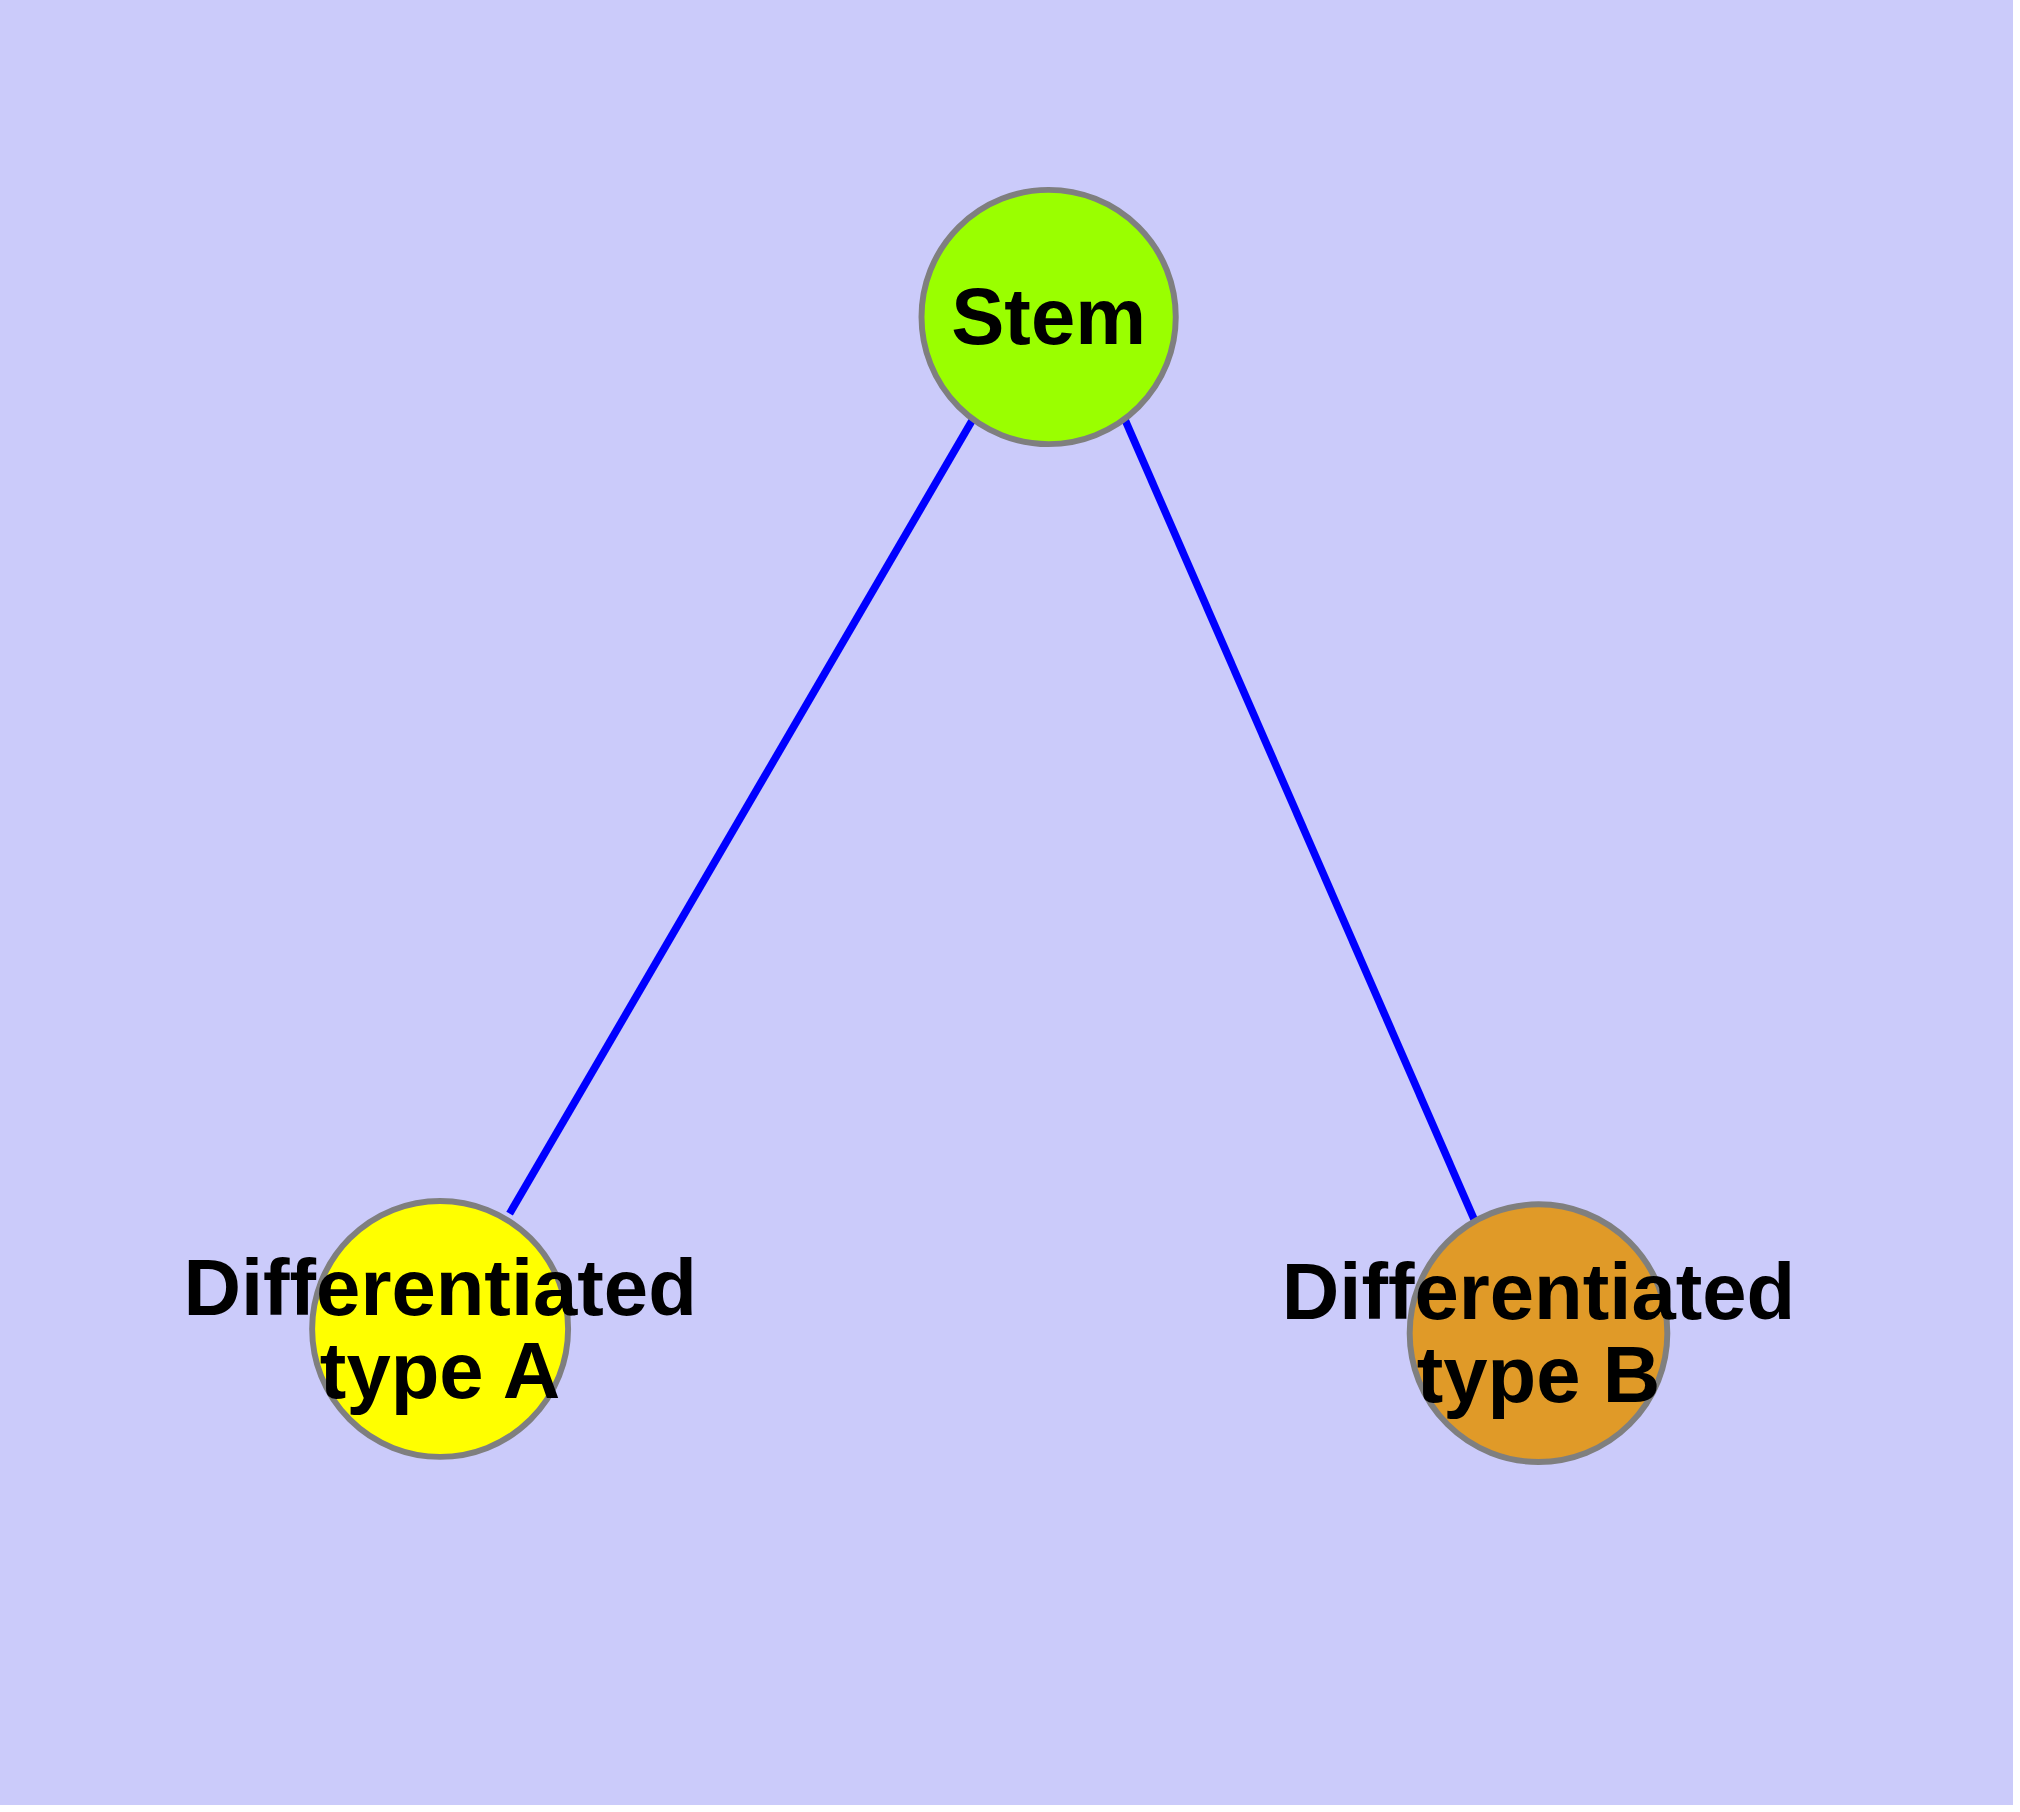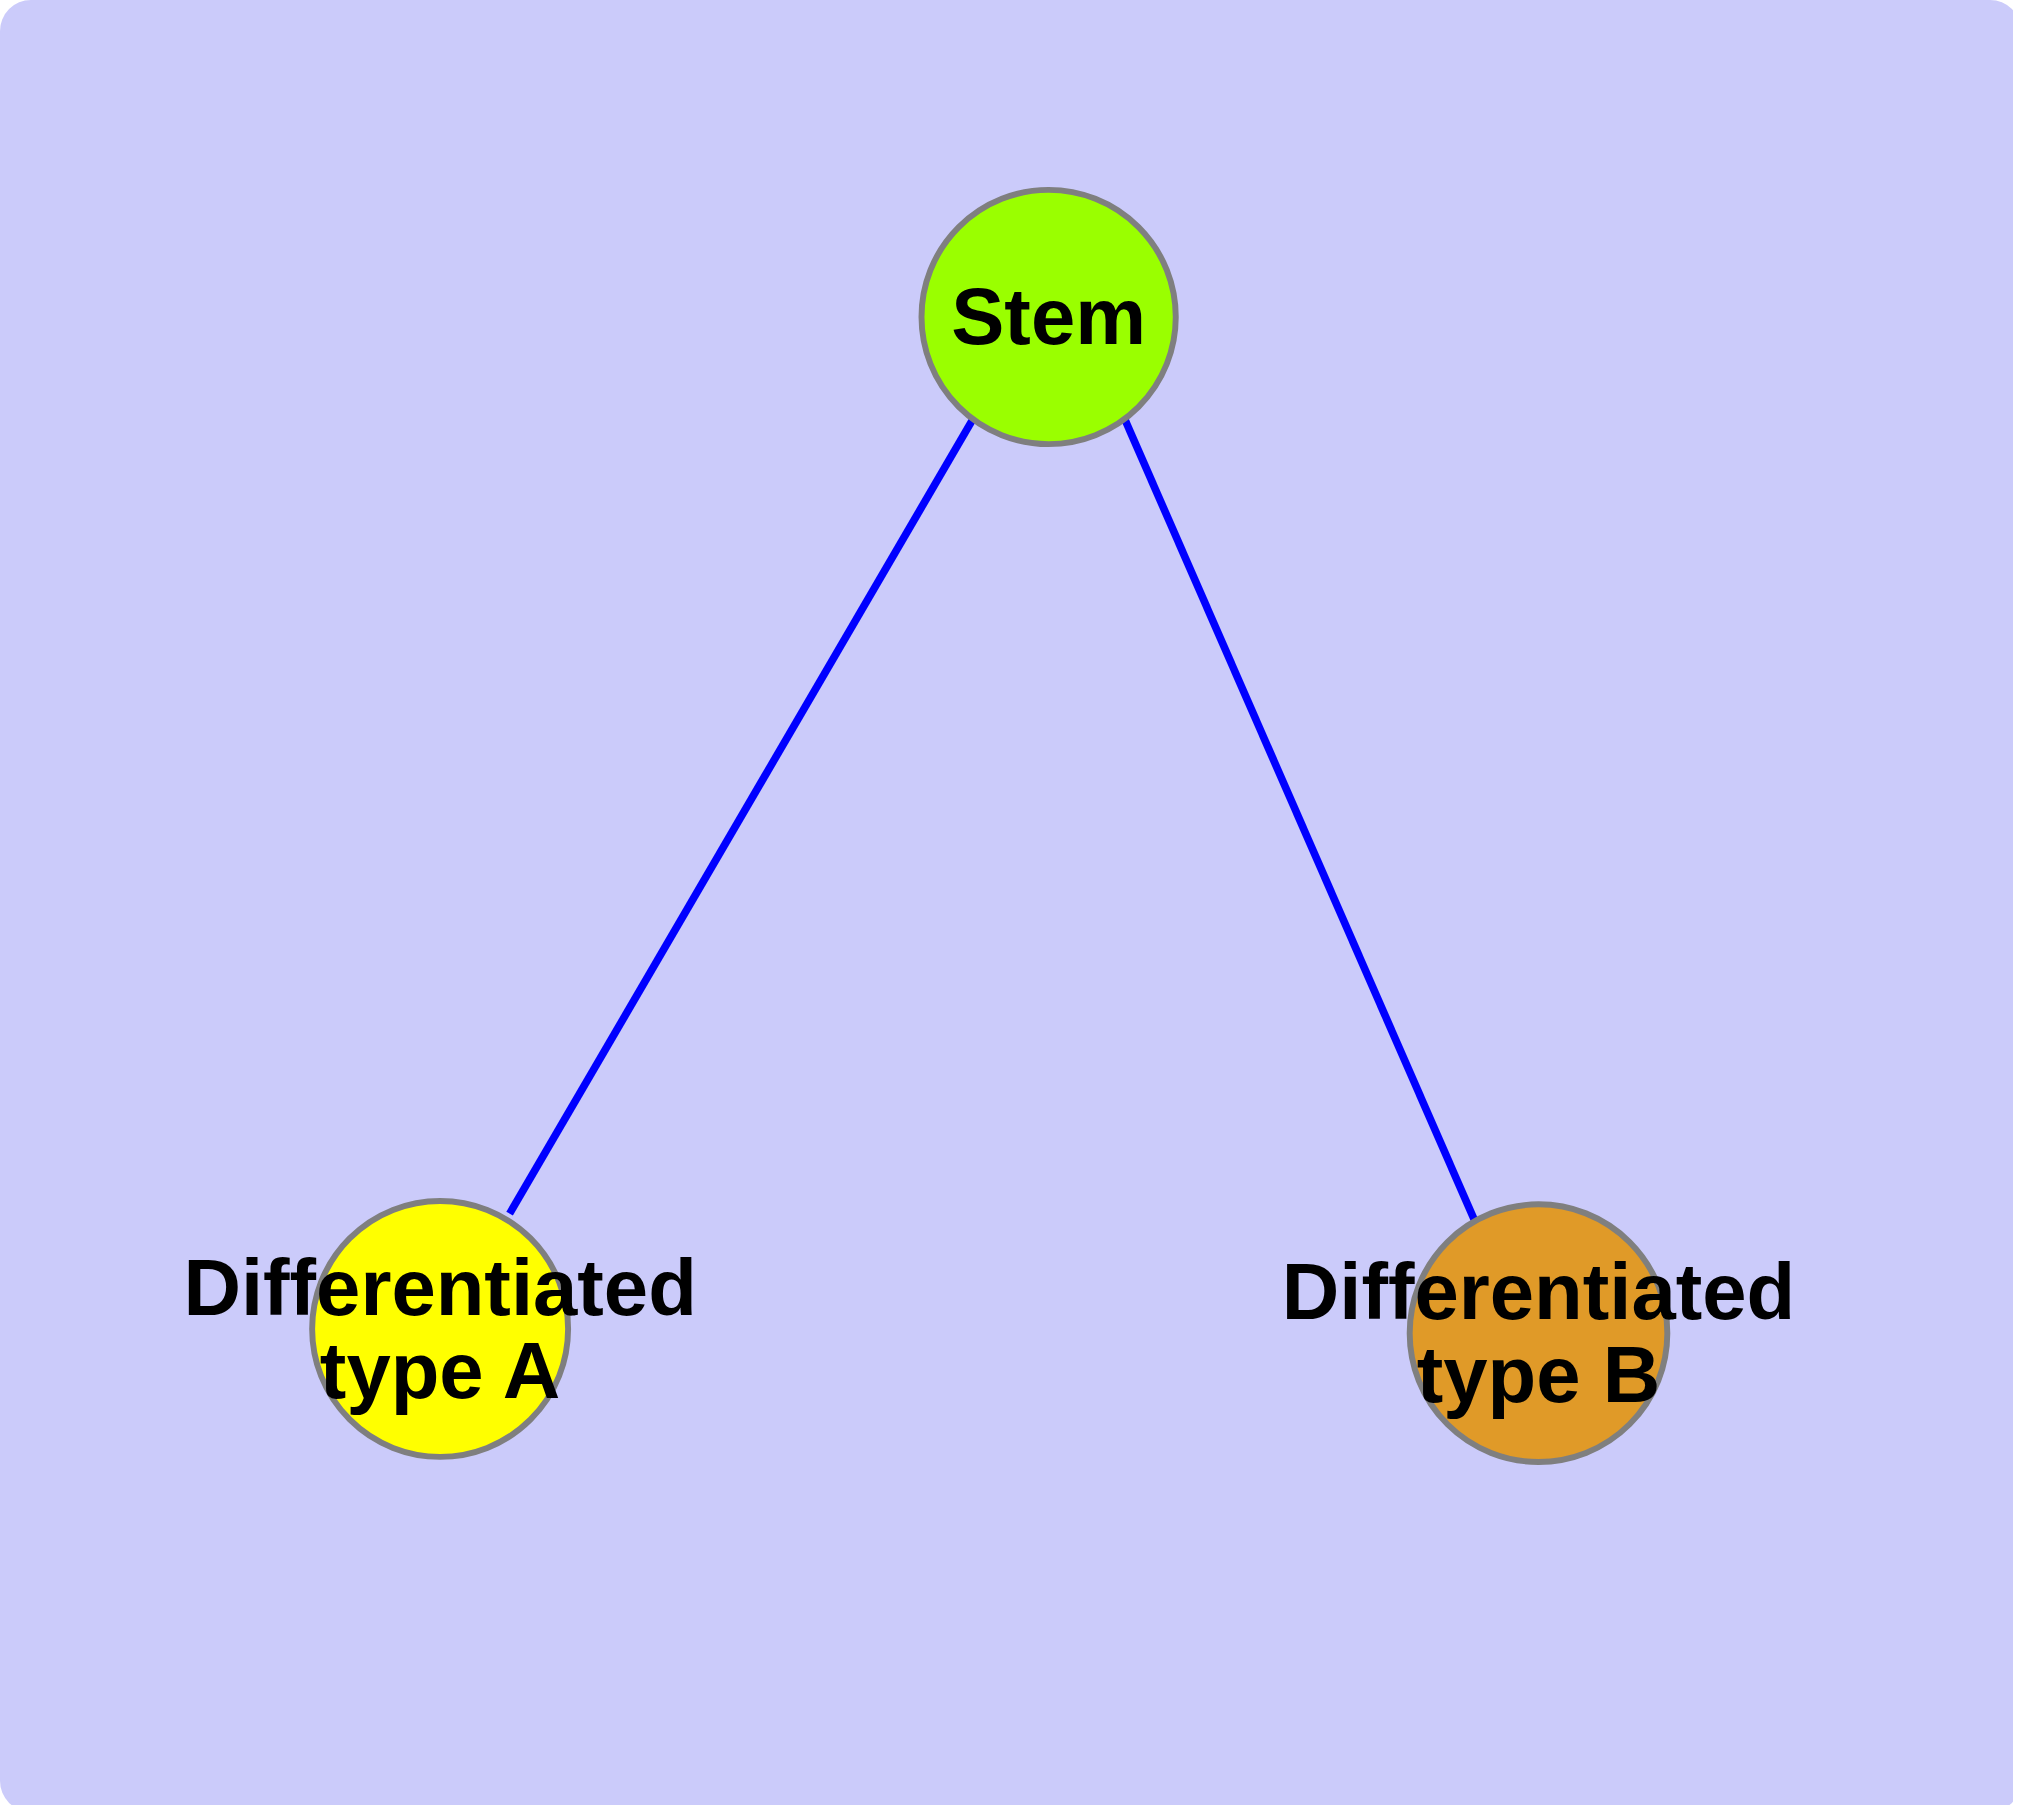--- a/index.html
+++ b/index.html
@@ -47,21 +47,21 @@
     font-size: 94px;
     fill: #000000;
     text-anchor: middle;
     dominant-baseline: middle;
     white-space: pre;
   }
 </style>
 </head>
 <body>
 
-<div id="canvas" style="width: 2021px; height: 1812px; background: rgb(255, 255, 255); border-radius: 31px;">
+<div id="canvas" style="width: 2021px; height: 1812px; background: rgb(255, 255, 255);">
 
   <div id="plot-area" style="background: rgb(203, 203, 250);"></div>
 
   <svg id="graph-svg" viewBox="0 0 2384 2138" xmlns="http://www.w3.org/2000/svg">
 
     <g>
       <line class="edge-line" x1="1148" y1="494" x2="601" y2="1432" stroke="#0000ff" stroke-width="9"></line>
       <line class="edge-line" x1="1327" y1="495" x2="1740" y2="1441" stroke="#0000ff" stroke-width="9"></line>
     </g>
 

